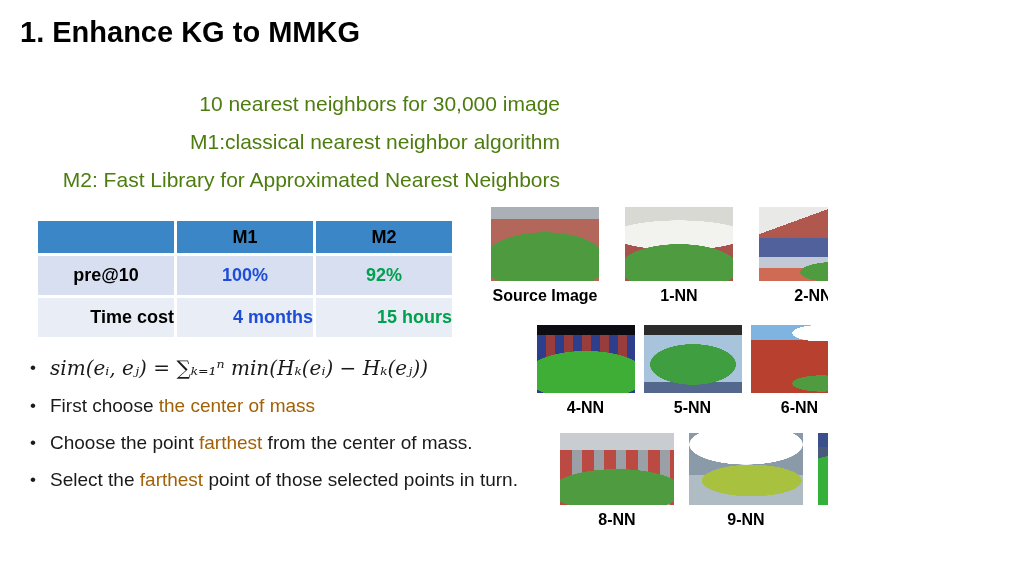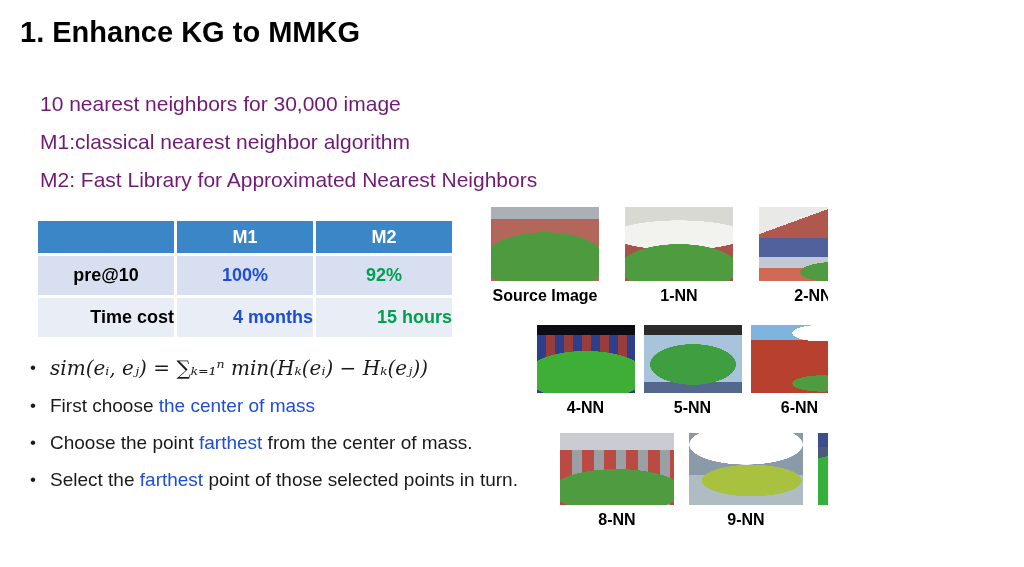--- a/index.html
+++ b/index.html
@@ -11,32 +11,32 @@
     position:absolute; left:1012px; top:0; width:2px; height:567px;
     background:#8a8a8a;
   }
   .title {
     position:absolute; left:20px; top:16px; margin:0;
     font-size:29px; font-weight:bold; color:#000; letter-spacing:0px;
   }
   .intro {
     position:absolute; left:40px; top:92px; width:520px;
   }
-  .intro p { margin:0 0 15px 0; font-size:21px; color:#701a75; line-height:23px; }
+  .intro p { margin:0 0 15px 0; font-size:21px; color:#4d7c0f; line-height:23px;text-align:right; }
 
   
   .cmp-table {
     position:absolute; left:35px; top:218px; border-collapse:separate;
     border-spacing:3px 3px; table-layout:fixed;
   }
   .cmp-table td {
     width:136px; text-align:center; font-weight:bold; font-size:18px;
     padding:0; vertical-align:middle;
   }
-  .cmp-table .hdr td { background:#3B86C6; color:#ffffff; height:32px; }
+  .cmp-table .hdr td { background:#3B86C6; color:#000000; height:32px; }
   .cmp-table .r1 td  { background:#D8DFF0; height:39px; }
   .cmp-table .r2 td  { background:#E9EDF6; height:39px;text-align:right; }
   .cmp-table .lbl    { color:#000; }
   .cmp-table .red    { color:#1d4ed8; }
   .cmp-table .green  { color:#00A04E; }
 
   
   .bullets {
     position:absolute; left:28px; top:356px; width:505px;
     list-style:none; margin:0; padding:0;
@@ -45,21 +45,21 @@
     position:relative; padding-left:22px; margin:0 0 13px 0;
     font-size:19px; line-height:24px; color:#1a1a1a;
   }
   .bullets li::before {
     content:"\2022"; position:absolute; left:2px; top:0;
     font-size:17px; color:#1a1a1a;
   }
   .formula {
     font-family:"DejaVu Serif", serif; font-style:italic; font-size:20px;
   }
-  .hl { color:#1d4ed8; }
+  .hl { color:#a16207; }
 
   
   .gallery { position:absolute; left:480px; top:207px; width:532px; }
   .g-row { display:flex; justify-content:center; align-items:flex-start; }
   .g-row.r1 { gap:26px; }
   .g-row.r2 { gap:9px;  margin-top:20px; }
   .g-row.r3 { gap:15px; margin-top:16px; }
   figure { margin:0; text-align:center; }
   figcaption { margin-top:6px; font-size:16px; font-weight:bold; color:#000; }
   .thumb { display:block; }

